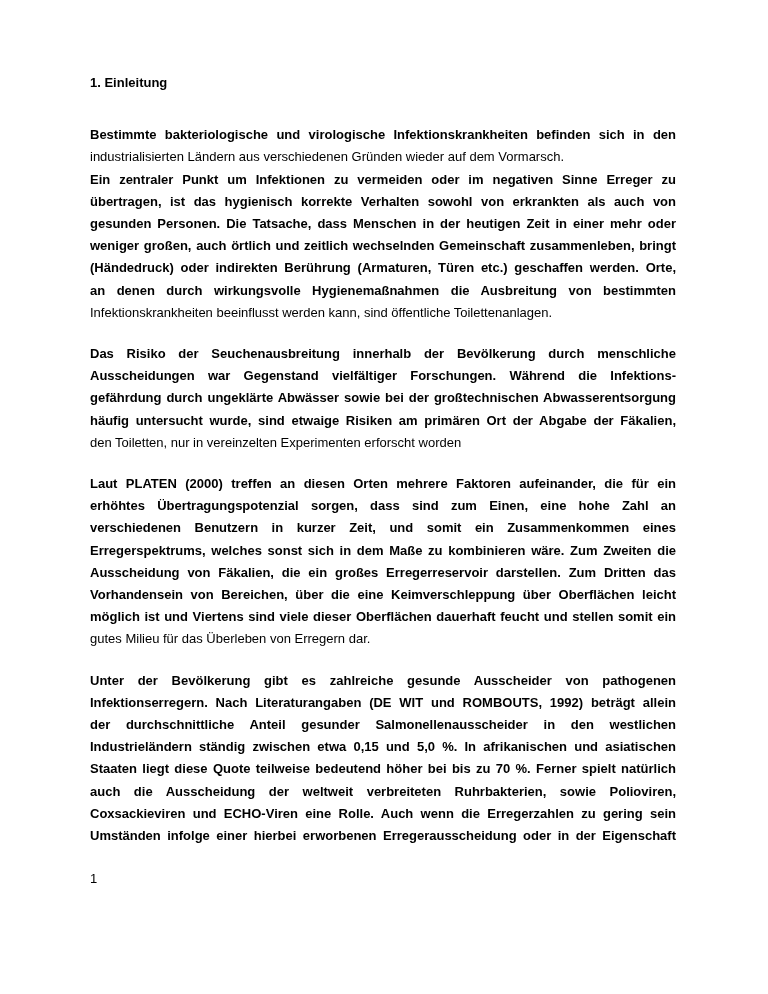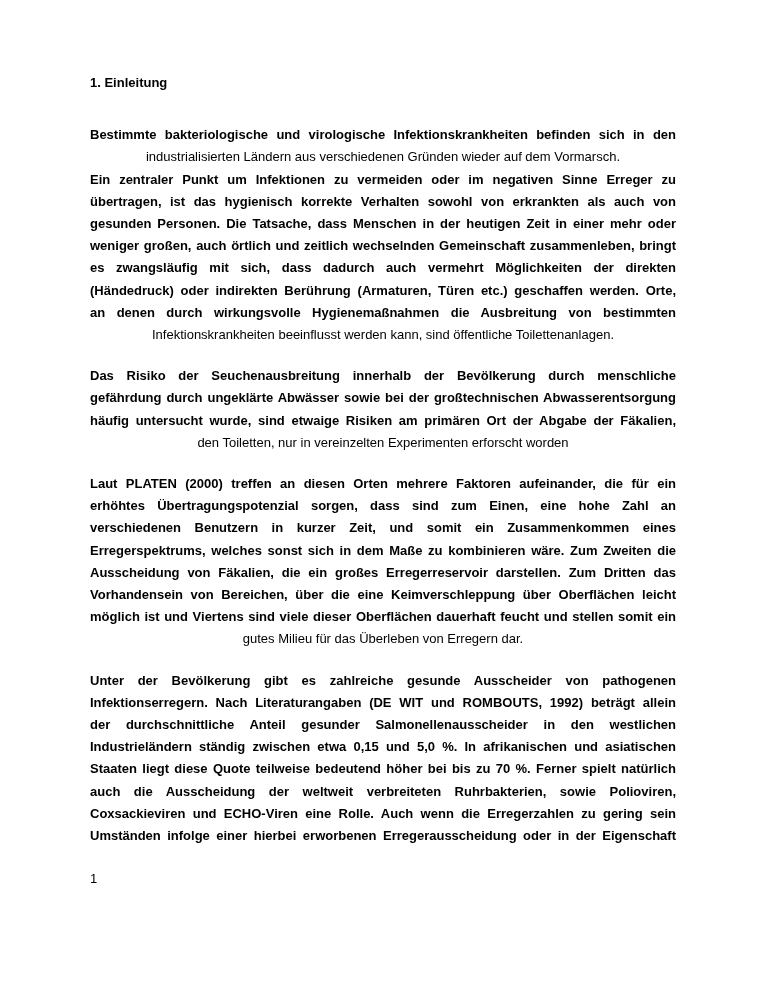--- a/index.html
+++ b/index.html
@@ -26,21 +26,21 @@
     margin: 0 0 30px 0;
     line-height: 22.2px;
   }
   .para {
     margin: 0;
   }
   .para.gap {
     margin-top: 19px;
   }
   .line {
-    text-align: center;
+    text-align: left;
     white-space: normal;
   }
   .line.j {
     text-align: justify;
     text-align-last: justify;
     font-weight: bold;
   }
   .page-number {
     margin-top: 21px;
   }
@@ -55,28 +55,28 @@
   <div class="para">
     <div class="line j">Bestimmte bakteriologische und virologische Infektionskrankheiten befinden sich in den</div>
     <div class="line">industrialisierten Ländern aus verschiedenen Gründen wieder auf dem Vormarsch.</div>
   </div>
 
   <div class="para">
     <div class="line j">Ein zentraler Punkt um Infektionen zu vermeiden oder im negativen Sinne Erreger zu</div>
     <div class="line j">übertragen, ist das hygienisch korrekte Verhalten sowohl von erkrankten als auch von</div>
     <div class="line j">gesunden Personen. Die Tatsache, dass Menschen in der heutigen Zeit in einer mehr oder</div>
     <div class="line j">weniger großen, auch örtlich und zeitlich wechselnden Gemeinschaft zusammenleben, bringt</div>
-    <div class="line j">es zwangsläufig mit sich, dass dadurch auch vermehrt Möglichkeiten der direkten</div>
     <div class="line j">(Händedruck) oder indirekten Berührung (Armaturen, Türen etc.) geschaffen werden. Orte,</div>
     <div class="line j">an denen durch wirkungsvolle Hygienemaßnahmen die Ausbreitung von bestimmten</div>
     <div class="line">Infektionskrankheiten beeinflusst werden kann, sind öffentliche Toilettenanlagen.</div>
   </div>
 
   <div class="para gap">
     <div class="line j">Das Risiko der Seuchenausbreitung innerhalb der Bevölkerung durch menschliche</div>
+    <div class="line j">Ausscheidungen war Gegenstand vielfältiger Forschungen. Während die Infektions-</div>
     <div class="line j">gefährdung durch ungeklärte Abwässer sowie bei der großtechnischen Abwasserentsorgung</div>
     <div class="line j">häufig untersucht wurde,  sind etwaige Risiken am primären Ort der Abgabe der Fäkalien,</div>
     <div class="line">den Toiletten, nur in vereinzelten Experimenten erforscht worden</div>
   </div>
 
   <div class="para gap">
     <div class="line j">Laut PLATEN (2000) treffen an diesen Orten mehrere Faktoren aufeinander, die für ein</div>
     <div class="line j">erhöhtes Übertragungspotenzial sorgen, dass sind zum Einen, eine hohe Zahl an</div>
     <div class="line j">verschiedenen Benutzern in kurzer Zeit, und somit ein Zusammenkommen eines</div>
     <div class="line j">Erregerspektrums, welches sonst sich in dem Maße zu kombinieren wäre. Zum Zweiten die</div>

